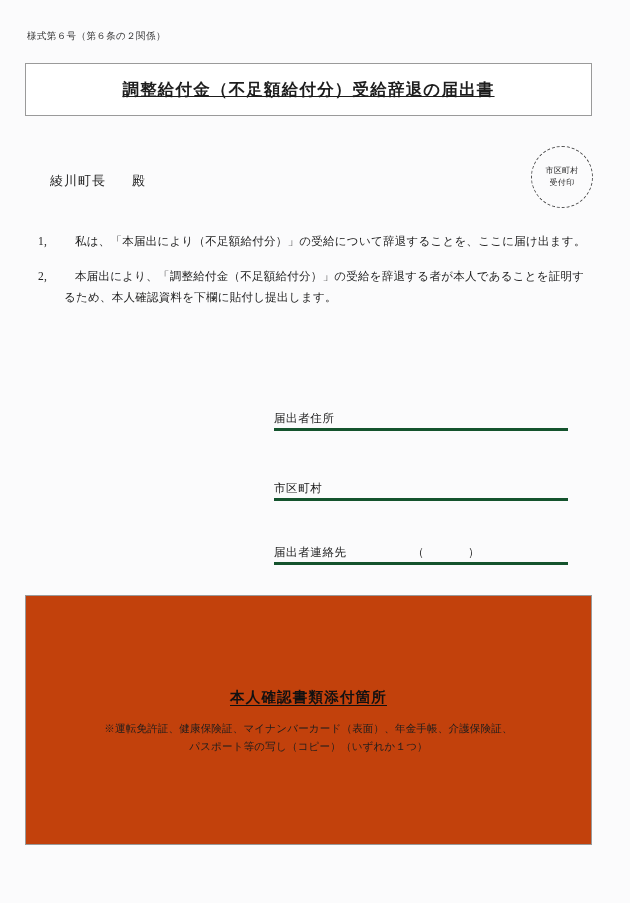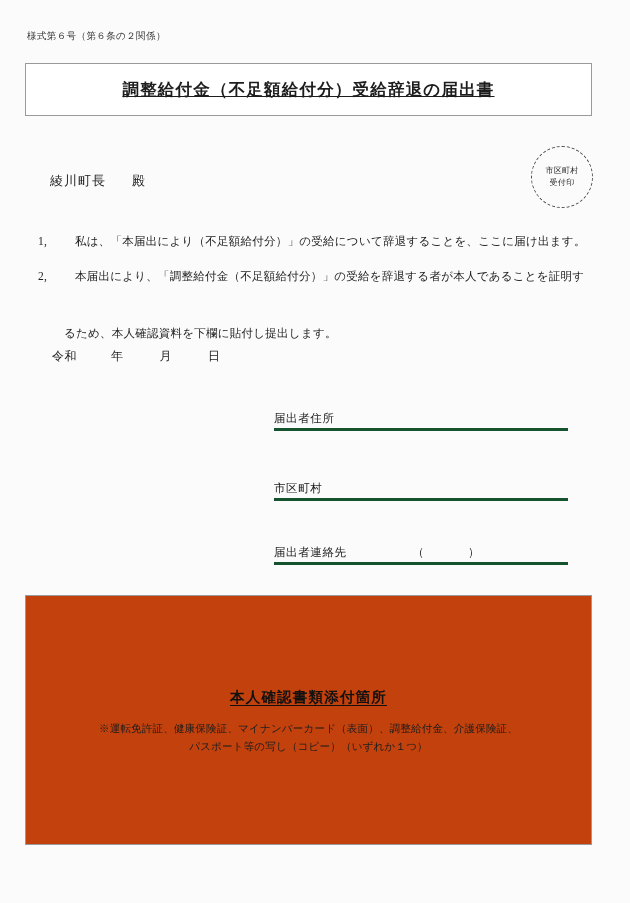--- a/index.html
+++ b/index.html
@@ -116,21 +116,20 @@
     flex: 0 0 26px;
     white-space: nowrap;
   }
   .clause-body {
     flex: 1 1 auto;
     text-indent: 11px;
   }
   .clause-body .cont {
     display: block;
     text-indent: 0;
-    margin-top: 36px;
   }
 
   
   .date-line {
     position: absolute;
     left: 52px;
     top: 348px;
     font-size: 12px;
     letter-spacing: 0.5px;
     white-space: nowrap;
@@ -230,42 +229,39 @@
   <div class="clause clause-2">
     <div class="clause-row">
       <span class="clause-num">2,</span>
       <span class="clause-body">
         <span>本届出により、「調整給付金（不足額給付分）」の受給を辞退する者が本人であることを証明す</span>
         <span class="cont">るため、本人確認資料を下欄に貼付し提出します。</span>
       </span>
     </div>
   </div>
 
-  <div class="date-line">
-    <span>令和</span><span class="gap-era">年</span><span class="gap-unit">月</span><span class="gap-unit">日</span>
-  </div>
 
   <div class="field field-address">
     <span class="field-label">届出者住所</span>
   </div>
 
   <div class="field field-name">
     <span class="field-label">市区町村</span>
   </div>
 
   <div class="field field-contact">
     <span class="field-label">届出者連絡先</span>
     <span class="field-paren">
       <span>（</span><span class="paren-space"></span><span>）</span>
     </span>
   </div>
 
   <div class="attach-box">
     <div class="attach-inner">
       <span class="attach-heading">本人確認書類添付箇所</span>
       <div class="attach-notes">
-        <span class="attach-note-line">※運転免許証、健康保険証、マイナンバーカード（表面）、調整給付金、介護保険証、</span>
+        <span class="attach-note-line">※運転免許証、健康保険証、マイナンバーカード（表面）、年金手帳、介護保険証、</span>
         <span class="attach-note-line">パスポート等の写し（コピー）（いずれか１つ）</span>
       </div>
     </div>
   </div>
 
 </div>
 
 </body></html>

